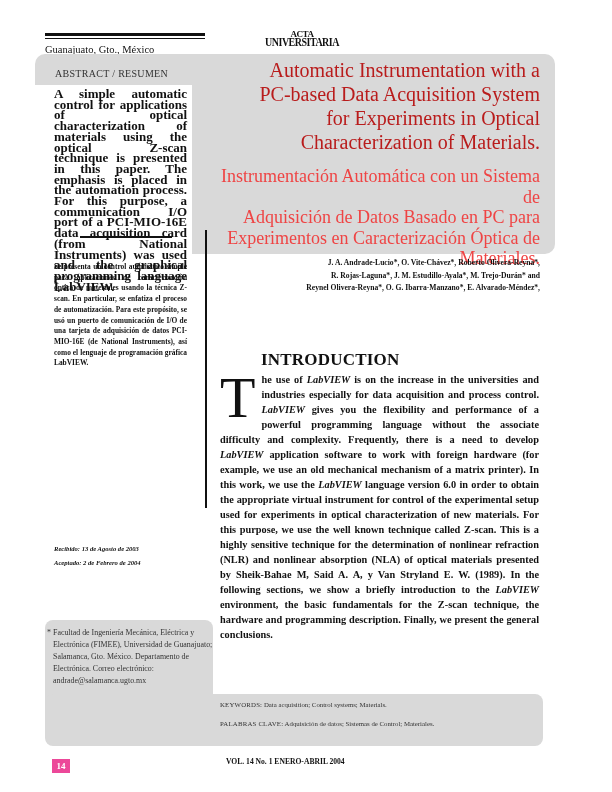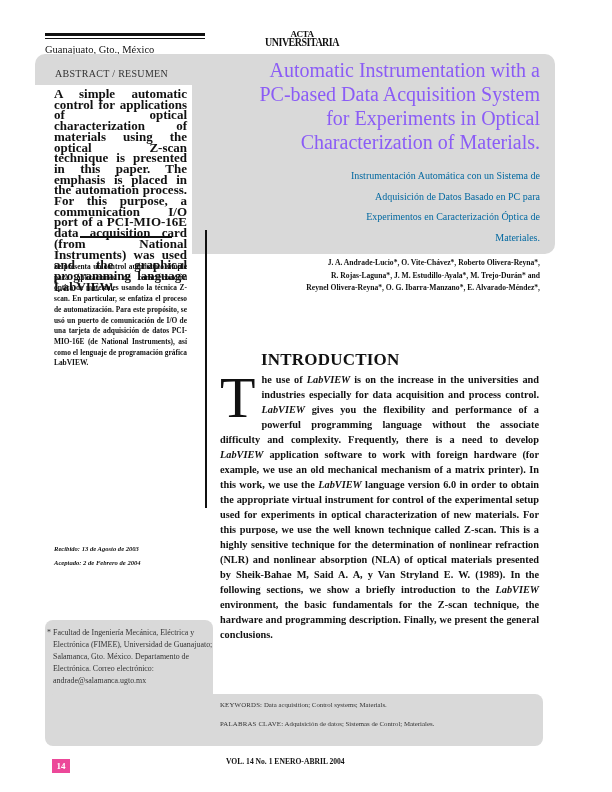--- a/index.html
+++ b/index.html
@@ -11,22 +11,22 @@
     .location { position: absolute; left: 45px; top: 44px; font-size: 10.5px; text-decoration: underline; }
     .logo { position: absolute; left: 262px; top: 30px; width: 80px; text-align: center; font-family: "Liberation Serif", serif; font-weight: bold; line-height: 8px; letter-spacing: -0.5px; }
     .logo .l1 { font-size: 9px; display: block; }
     .logo .l2 { font-size: 10px; display: block; transform: scaleY(1.3); }
 
     
     .header-panel { position: absolute; left: 35px; top: 54px; width: 520px; height: 200px; background: #d9d9d9; border-radius: 10px; }
     .header-panel-cut { position: absolute; left: 35px; top: 85px; width: 157px; height: 175px; background: #ffffff; }
     .abstract-label { position: absolute; left: 55px; top: 68px; font-size: 10px; letter-spacing: 0.3px; color: #333; }
 
-    .title-en { position: absolute; left: 210px; top: 58px; width: 330px; text-align: right; font-size: 20px; line-height: 24px; color: #8b5cf6; }
-    .title-es { position: absolute; left: 210px; top: 166px; width: 330px; text-align: right; font-size: 10px; line-height: 20.5px; color: #0369a1; }
+    .title-en { position: absolute; left: 210px; top: 58px; width: 330px; text-align: right; font-size: 20px; line-height: 24px; color: #b91c1c; }
+    .title-es { position: absolute; left: 210px; top: 166px; width: 330px; text-align: right; font-size: 18px; line-height: 20.5px; color: #ef4444; }
 
     .abstract-en { position: absolute; left: 54px; top: 89px; width: 133px; font-size: 13px; line-height: 10.7px; text-align: justify; font-weight: bold; }
     .abstract-rule { position: absolute; left: 80px; top: 236px; width: 92px; height: 1.5px; background: #111; }
     .abstract-es { position: absolute; left: 54px; top: 262px; width: 133px; font-size: 7.4px; line-height: 10.7px; text-align: justify; font-weight: bold; }
 
     .vrule { position: absolute; left: 205px; top: 230px; width: 1.5px; height: 278px; background: #111; }
 
     .authors { position: absolute; left: 250px; top: 257px; width: 290px; text-align: right; font-size: 7.6px; line-height: 12.5px; font-weight: bold; }
 
     .received { position: absolute; left: 54px; top: 542px; font-size: 6.6px; line-height: 14px; font-weight: bold; font-style: italic; }

